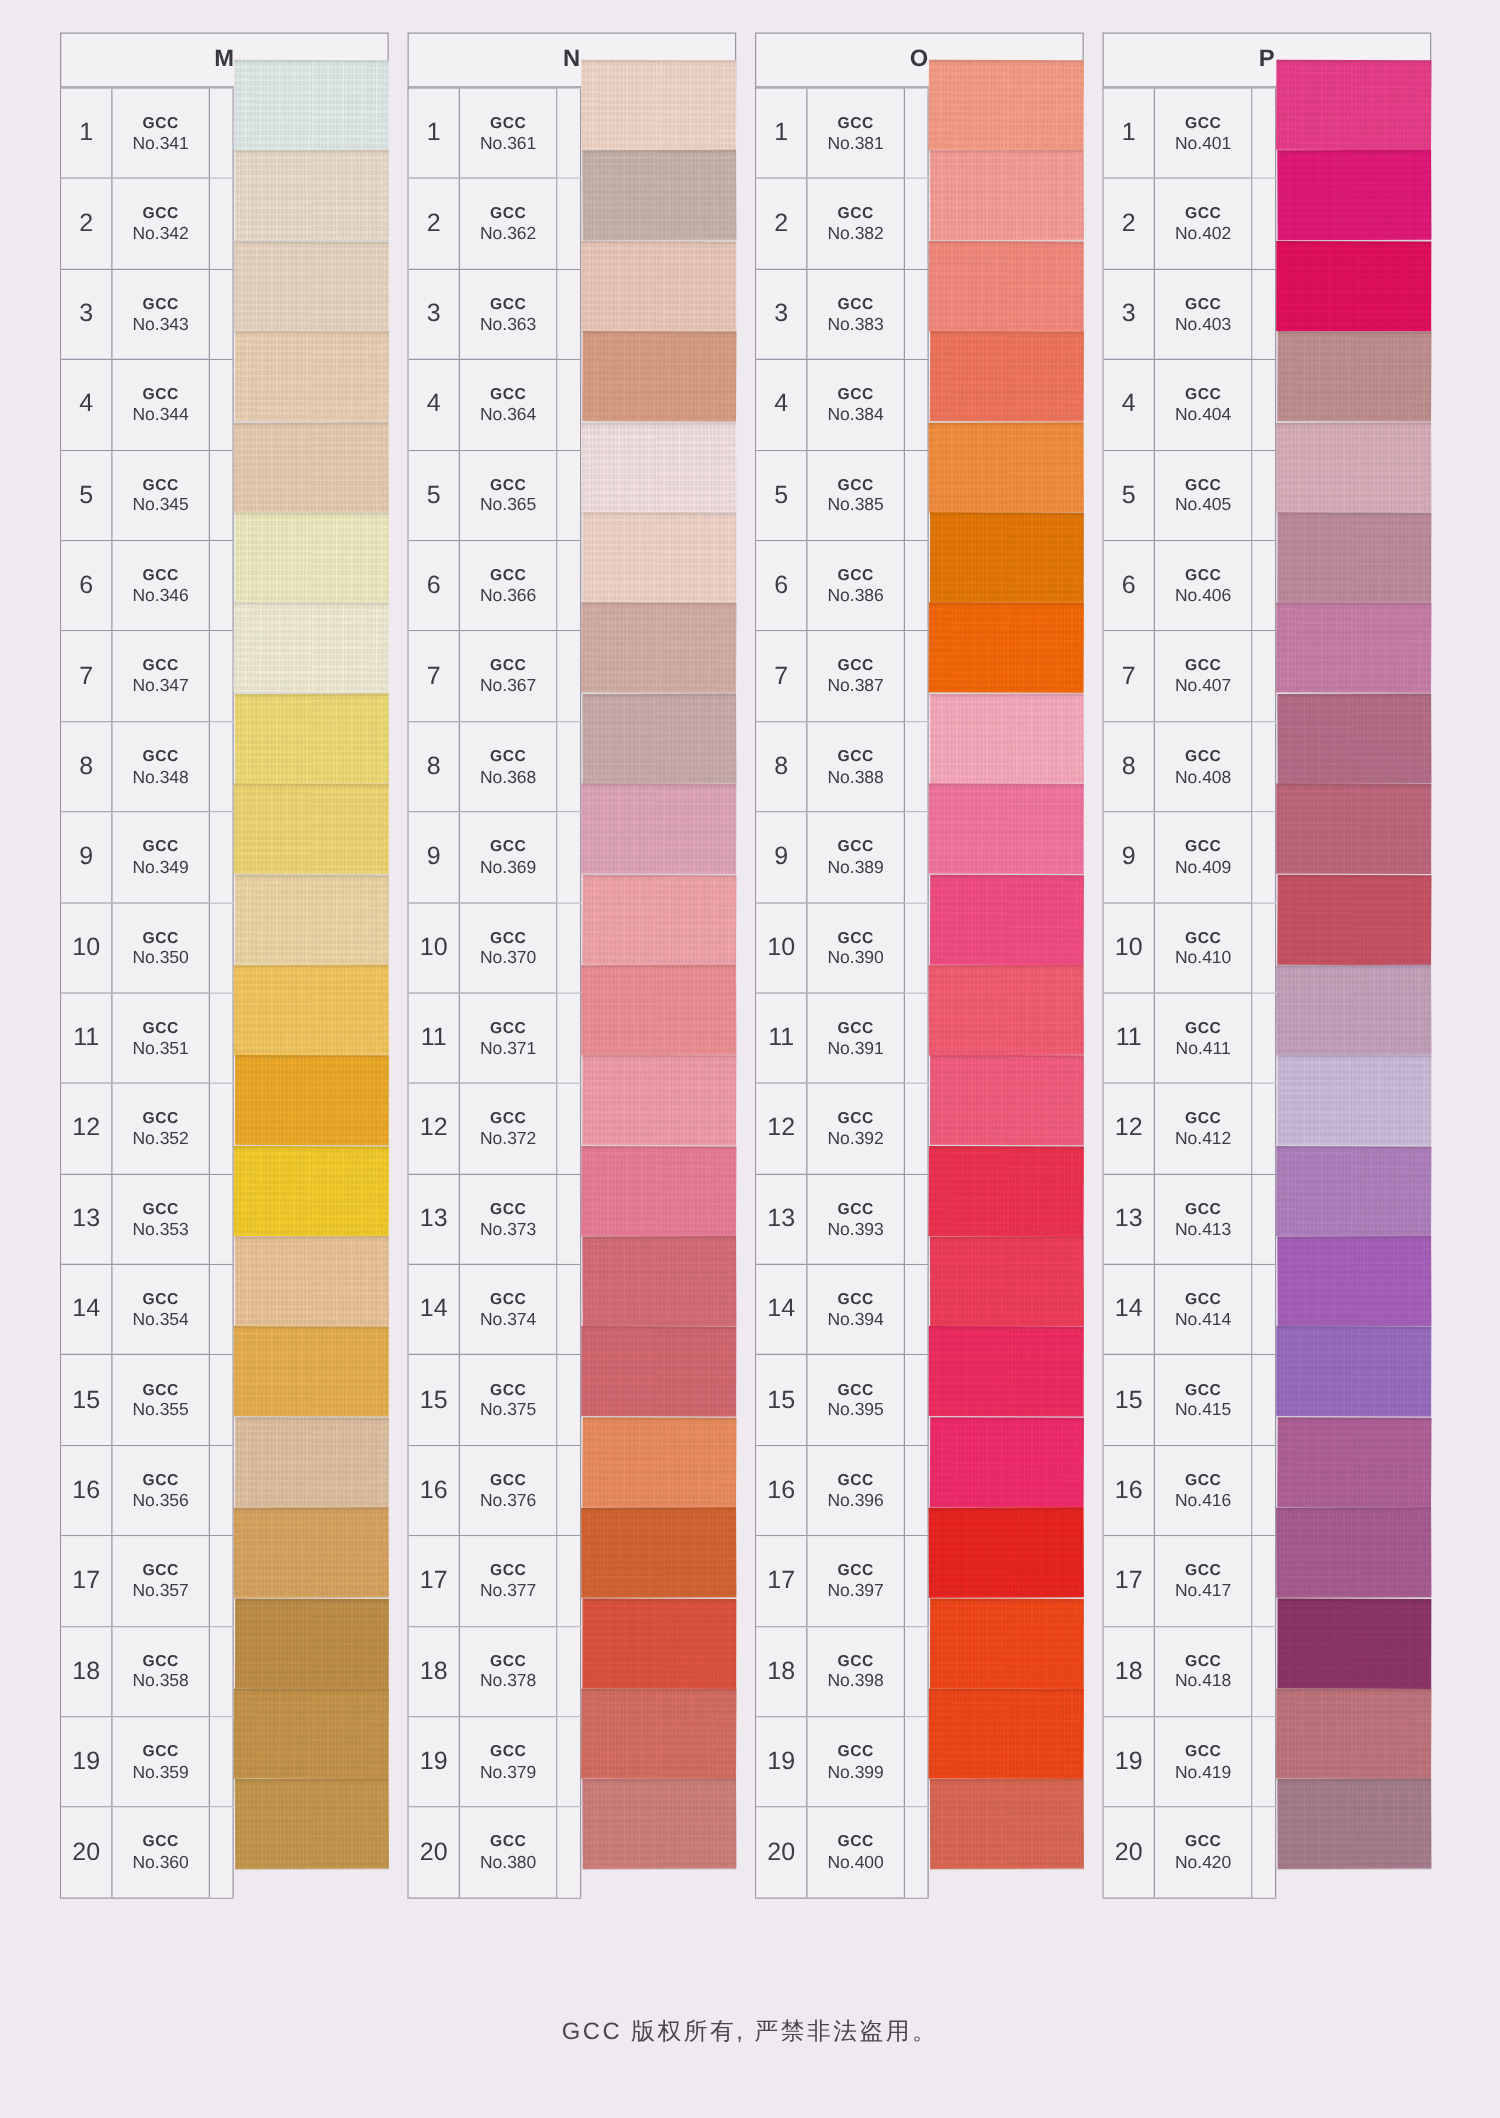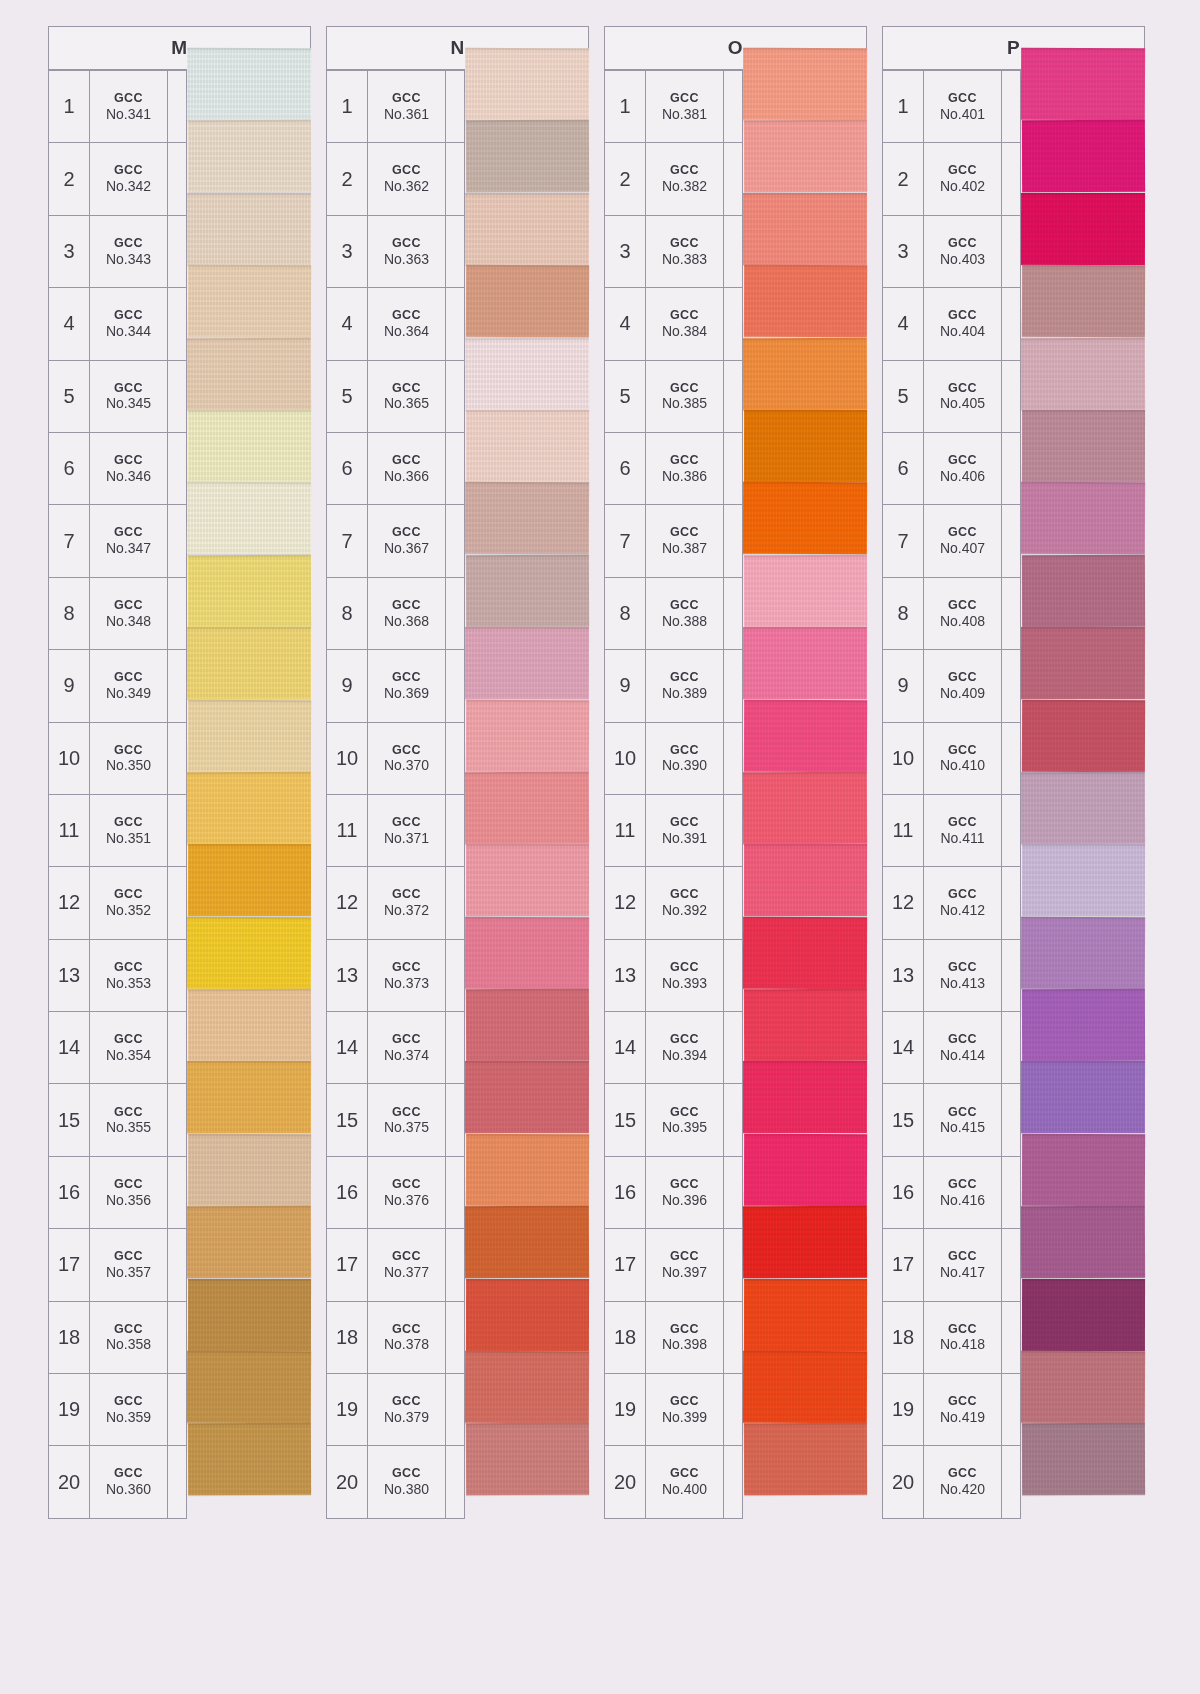--- a/index.html
+++ b/index.html
@@ -933,14 +933,15 @@
             <div class="swatch" style="background: rgb(179, 99, 154); transform: rotate(0.25deg); margin-left: 1px;"></div>
             <div class="swatch" style="background: rgb(171, 95, 147); transform: rotate(-0.2deg); margin-left: 0px;"></div>
             <div class="swatch" style="background: rgb(143, 54, 105); transform: rotate(0.1deg); margin-left: 1px;"></div>
             <div class="swatch" style="background: rgb(196, 119, 127); transform: rotate(0.25deg); margin-left: 0px;"></div>
             <div class="swatch" style="background: rgb(169, 128, 143); transform: rotate(-0.2deg); margin-left: 1px;"></div>
           </div>
         </div>
       </div>
     </div>
 
+  <div class="footer-note">GCC 版权所有, 严禁非法盗用。</div>
 
 </div>
 
 </body></html>

